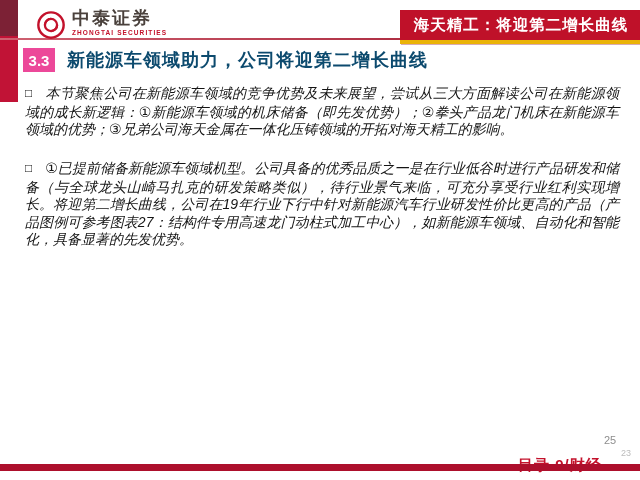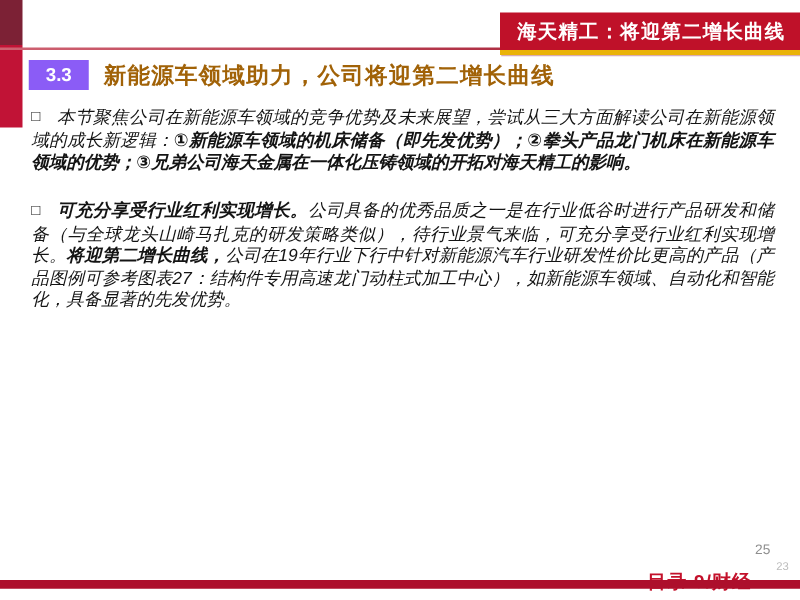--- a/index.html
+++ b/index.html
@@ -17,58 +17,69 @@
   .logo svg{display:block;margin-top:2px;}
   .logo-text{margin-left:6px;display:flex;flex-direction:column;}
   .logo-cn{font-size:18px;font-weight:700;color:#4a413c;letter-spacing:2px;line-height:20px;}
   .logo-en{font-size:6.5px;font-weight:700;color:#c3112b;letter-spacing:1.1px;margin-top:1px;}
   .banner{position:absolute;left:400px;top:10px;width:242px;height:30px;background:#bf1129;
     border-bottom:4px solid #eab308;display:flex;align-items:center;justify-content:center;
     box-shadow:1px 1px 0 rgba(140,15,38,.35);}
   .banner span{color:#fff;font-weight:700;font-size:15.5px;letter-spacing:1px;}
   
   .section-row{position:absolute;left:23px;top:48px;display:flex;align-items:center;}
-  .section-badge{background:#8b5cf6;color:#fff;font-weight:700;font-size:15px;
-    width:48px;height:24px;display:flex;align-items:center;justify-content:center;}
-  .section-title{color:#a16207;font-weight:700;font-size:18px;margin-left:12px;letter-spacing:1px;}
+  .section-badge{background:#ec4899;color:#fff;font-weight:700;font-size:15px;
+    width:32px;height:24px;display:flex;align-items:center;justify-content:center;}
+  .section-title{color:#0c4a6e;font-weight:700;font-size:18px;margin-left:12px;letter-spacing:1px;}
   
   .para{position:absolute;left:25px;width:594px;margin:0;font-size:14px;line-height:17.6px;
     color:#141414;text-align:justify;font-style:italic;}
   .para.p1{top:85px;}
   .para.p2{top:160px;}
   .bullet{font-style:normal;font-size:12px;margin-right:13px;position:relative;top:-1px;color:#111;}
-  .b{font-weight:700;margin-top:36px;}
+  .b{font-weight:400;margin-top:36px;}
   
   .footer-watermark{position:absolute;left:518px;top:456px;color:#c3112b;font-weight:700;
     font-size:15px;letter-spacing:1px;z-index:1;white-space:nowrap;}
   .footer-bar{position:absolute;left:0;top:464px;width:640px;height:7px;background:#ad0f2c;z-index:2;}
   .page-ghost{position:absolute;left:582px;top:448px;font-size:9px;color:#bcbcbc;margin-left:39px;}
   .page-num{position:absolute;left:604px;top:434px;font-size:11px;color:#8e8e8e;}
 </style>
 </head>
 <body>
 
 <div class="slide">
 
   <div class="corner-block"></div>
   <div class="left-bar"></div>
   <div class="header-rule"></div>
 
+  <div class="logo">
+    <svg width="30" height="30" viewBox="0 0 32 32">
+      <circle cx="16" cy="16" r="13.5" fill="none" stroke="#c3112b" stroke-width="2.6"></circle>
+      <path d="M9.5 16a6.5 6.5 0 0 1 6.5-6.5a6.5 6.5 0 0 1 0 13" fill="none" stroke="#c3112b" stroke-width="2.4"></path>
+      <path d="M22.5 16a6.5 6.5 0 0 1-6.5 6.5a6.5 6.5 0 0 1 0-13" fill="none" stroke="#c3112b" stroke-width="2.4"></path>
+    </svg>
+    <div class="logo-text">
+      <span class="logo-cn">中泰证券</span>
+      <span class="logo-en">ZHONGTAI SECURITIES</span>
+    </div>
+  </div>
 
   <div class="banner">
     <span>海天精工：将迎第二增长曲线</span>
   </div>
 
   <div class="section-row">
     <div class="section-badge">3.3</div>
     <div class="section-title">新能源车领域助力，公司将迎第二增长曲线</div>
   </div>
 
   <p class="para p1"><span class="bullet">□</span><span>本节聚焦公司在新能源车领域的竞争优势及未来展望，尝试从三大方面解读公司在新能源领域的成长新逻辑：</span><span class="b">①新能源车领域的机床储备（即先发优势）；②拳头产品龙门机床在新能源车领域的优势；③兄弟公司海天金属在一体化压铸领域的开拓对海天精工的影响。</span></p>
 
-  <p class="para p2"><span class="bullet">□</span><span class="b">可充分享受行业红利实现增长。</span><span>公司具备的优秀品质之一是在行业低谷时进行产品研发和储备（与全球龙头山崎马扎克的研发策略类似），待行业景气来临，可充分享受行业红利实现增长。</span><span class="b">将迎第二增长曲线，</span><span>公司在19年行业下行中针对新能源汽车行业研发性价比更高的产品（产品图例可参考图表27：结构件专用高速龙门动柱式加工中心），如新能源车领域、自动化和智能化，具备显著的先发优势。</span></p>
+  <p class="para p2"><span class="bullet">□</span><span class="b">①已提前储备新能源车领域机型。</span><span>公司具备的优秀品质之一是在行业低谷时进行产品研发和储备（与全球龙头山崎马扎克的研发策略类似），待行业景气来临，可充分享受行业红利实现增长。</span><span class="b">将迎第二增长曲线，</span><span>公司在19年行业下行中针对新能源汽车行业研发性价比更高的产品（产品图例可参考图表27：结构件专用高速龙门动柱式加工中心），如新能源车领域、自动化和智能化，具备显著的先发优势。</span></p>
 
   <div class="page-ghost">23</div>
   <div class="page-num">25</div>
   <div class="footer-watermark">目录 9/财经</div>
   <div class="footer-bar"></div>
 
 </div>
 
 </body></html>

